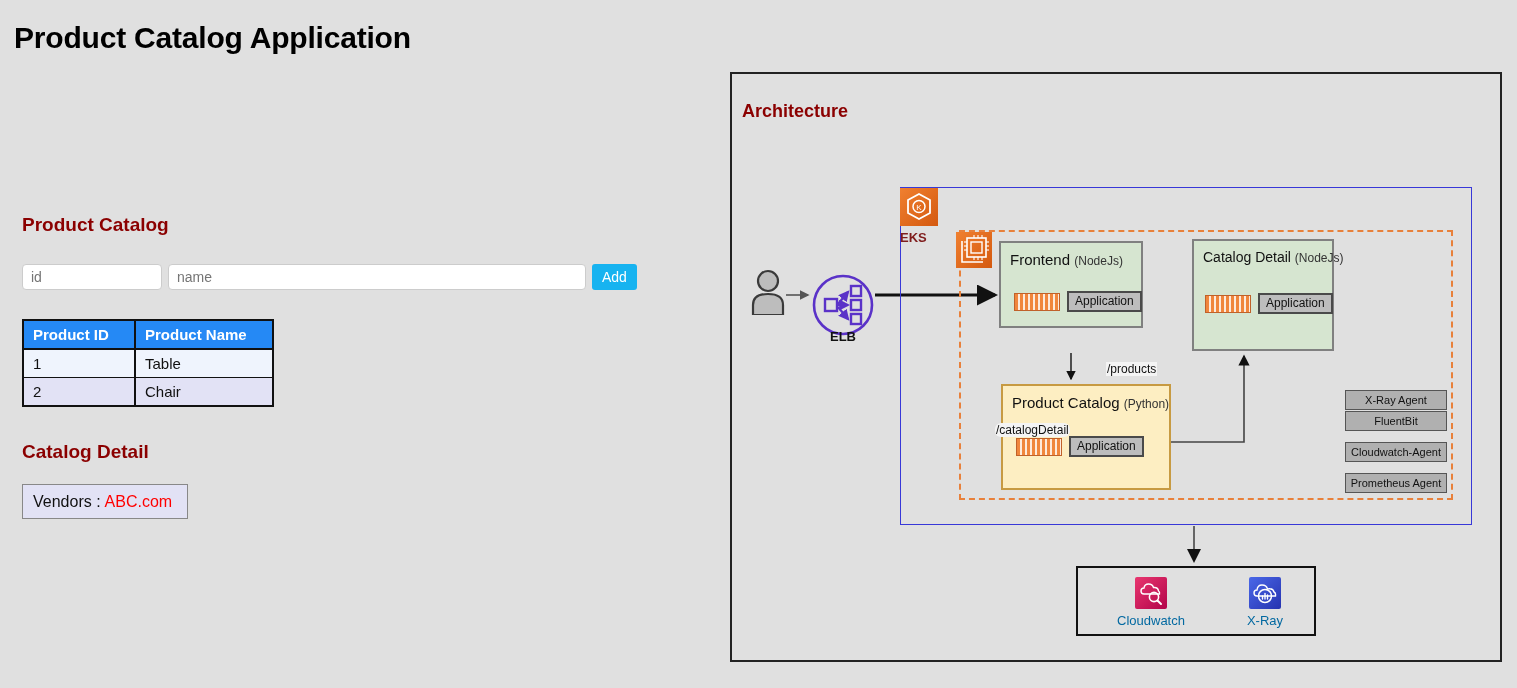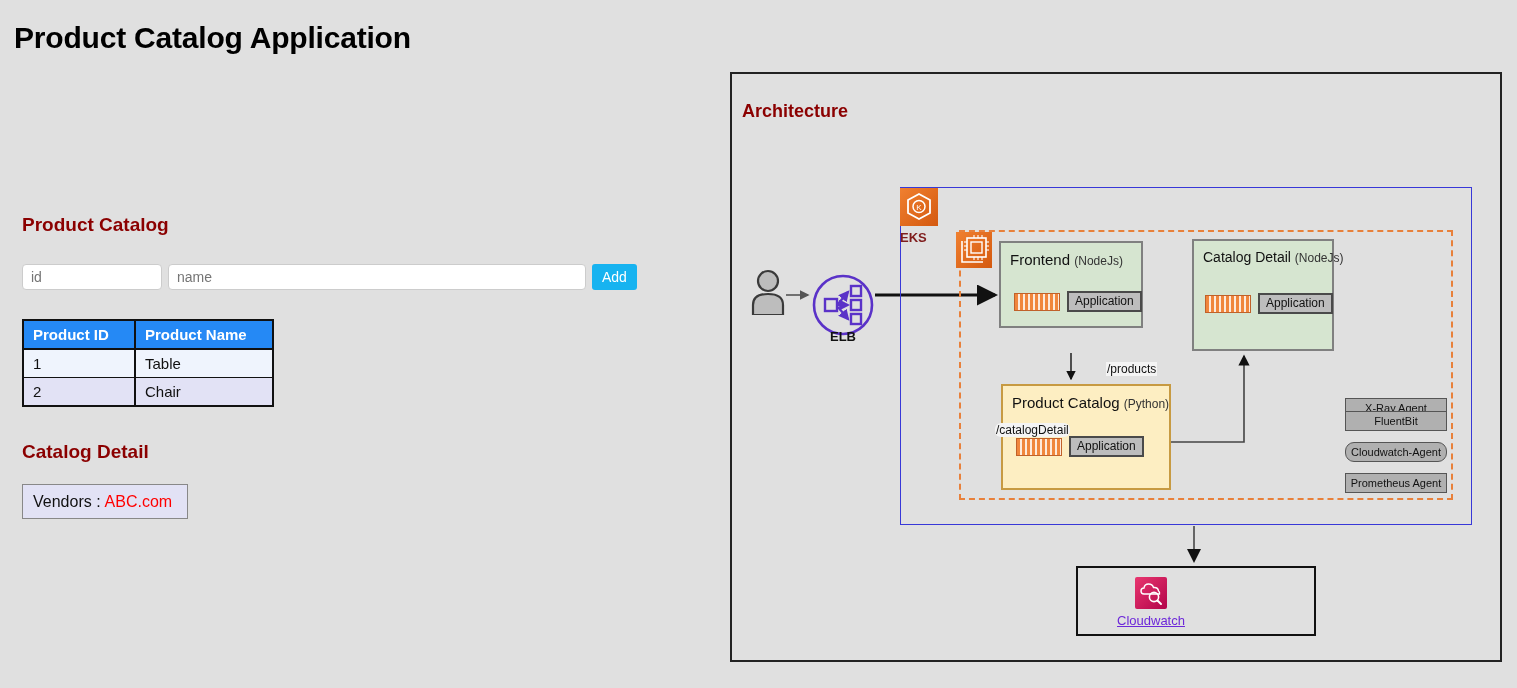--- a/index.html
+++ b/index.html
@@ -237,23 +237,23 @@
     height: 20px;
     background: #b0b0b0;
     border: 1px solid #555;
     box-sizing: border-box;
     font-size: 11px;
     color: #111;
     display: flex;
     align-items: center;
     justify-content: center;
   }
-  #agent-0 { left: 613px; top: 324px; }
+  #agent-0 { left: 613px; top: 316px; }
   #agent-1 { left: 613px; top: 337px; }
-  #agent-2 { left: 613px; top: 368px; border-radius: 9px; }
+  #agent-2 { left: 613px; top: 368px; }
   #agent-3 { left: 613px; top: 399px; }
 
   
   #monitoring-box {
     position: absolute;
     left: 344px; top: 492px;
     width: 240px; height: 70px;
     border: 2px solid #111;
     box-sizing: border-box;
     background: #e0e0e0;
@@ -264,24 +264,23 @@
     text-align: center;
   }
   .monitor-item .mon-icon {
     width: 32px; height: 32px;
     margin: 0 auto;
     border-radius: 2px;
     display: block;
   }
   .monitor-item .mon-label {
     font-size: 13px;
-    color: #6d28d9;
+    color: #0369a1;
     margin-top: 4px;
     display: block;
-    text-decoration: underline;
   }
   #monitor-cloudwatch { left: 28px; top: 9px; }
   #monitor-xray       { left: 142px; top: 9px; }
 
   
   #connectors {
     position: absolute;
     left: 0; top: 0;
     width: 772px; height: 590px;
     pointer-events: none;
@@ -473,15 +472,34 @@
           </linearGradient>
         </defs>
         <rect x="0" y="0" width="32" height="32" fill="url(#cwGrad)"></rect>
         <path d="M 9 17 Q 6 17 6 14 Q 6 11 9 11 Q 9.5 7 13.5 7 Q 17.5 7 18.5 10.5 Q 23 10 23.5 14 Q 25 15 24.5 17 L 9 17 Z" fill="none" stroke="#ffffff" stroke-width="1.4"></path>
         <circle cx="19" cy="20" r="4.6" fill="none" stroke="#ffffff" stroke-width="1.6"></circle>
         <line x1="22.5" y1="23.5" x2="26" y2="27" stroke="#ffffff" stroke-width="2" stroke-linecap="round"></line>
       </svg>
       <span class="mon-label">Cloudwatch</span>
     </div>
 
+    <div class="monitor-item" id="monitor-xray">
+      <svg class="mon-icon" viewBox="0 0 32 32">
+        <defs>
+          <linearGradient id="xrGrad" x1="0" y1="0" x2="1" y2="1">
+            <stop offset="0%" stop-color="#4a68e8"></stop>
+            <stop offset="100%" stop-color="#2633b0"></stop>
+          </linearGradient>
+        </defs>
+        <rect x="0" y="0" width="32" height="32" fill="url(#xrGrad)"></rect>
+        <path d="M 8 19 Q 5 19 5 16 Q 5 13 8 13 Q 8.5 8 13 8 Q 17.5 8 18.5 12 Q 24 11 25 15 Q 27 16 26.5 19 L 8 19 Z" fill="none" stroke="#ffffff" stroke-width="1.4"></path>
+        <circle cx="16" cy="19" r="6.5" fill="none" stroke="#ffffff" stroke-width="1.5"></circle>
+        <g stroke="#ffffff" stroke-width="1.4" stroke-linecap="round">
+          <line x1="13.5" y1="22" x2="13.5" y2="19"></line>
+          <line x1="16" y1="22" x2="16" y2="16.5"></line>
+          <line x1="18.5" y1="22" x2="18.5" y2="18"></line>
+        </g>
+      </svg>
+      <span class="mon-label">X-Ray</span>
+    </div>
 
   </div>
 </div>
 
 </body></html>

